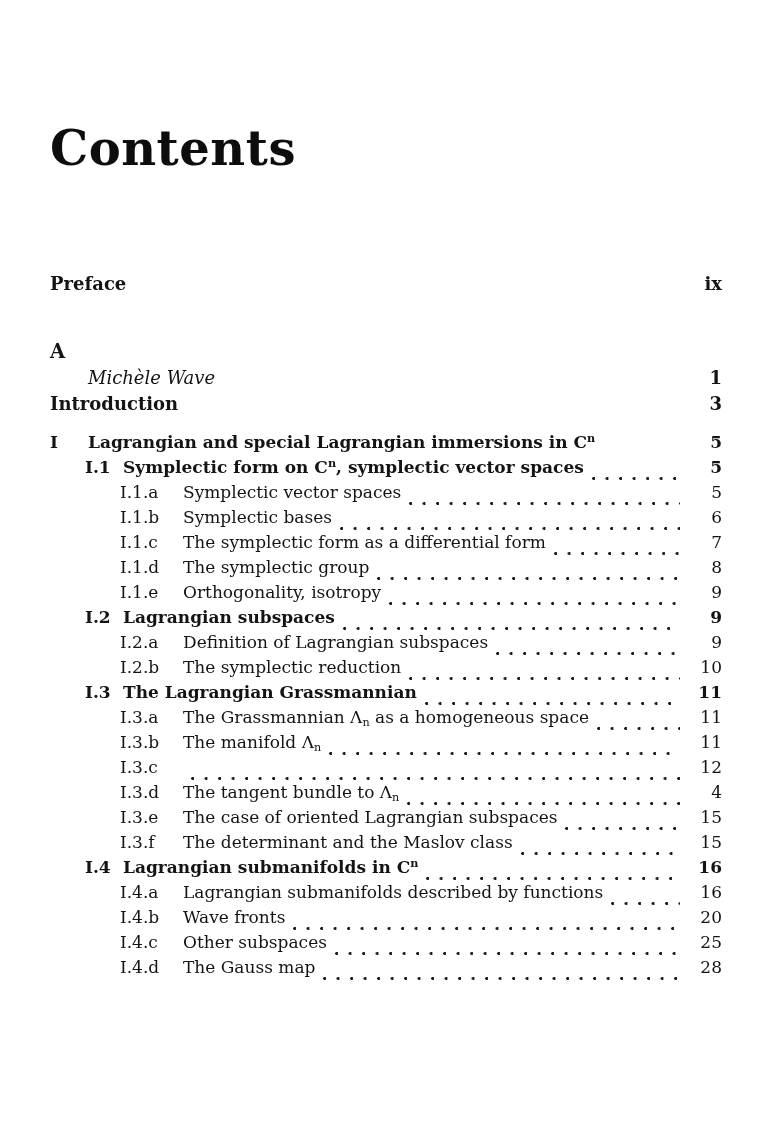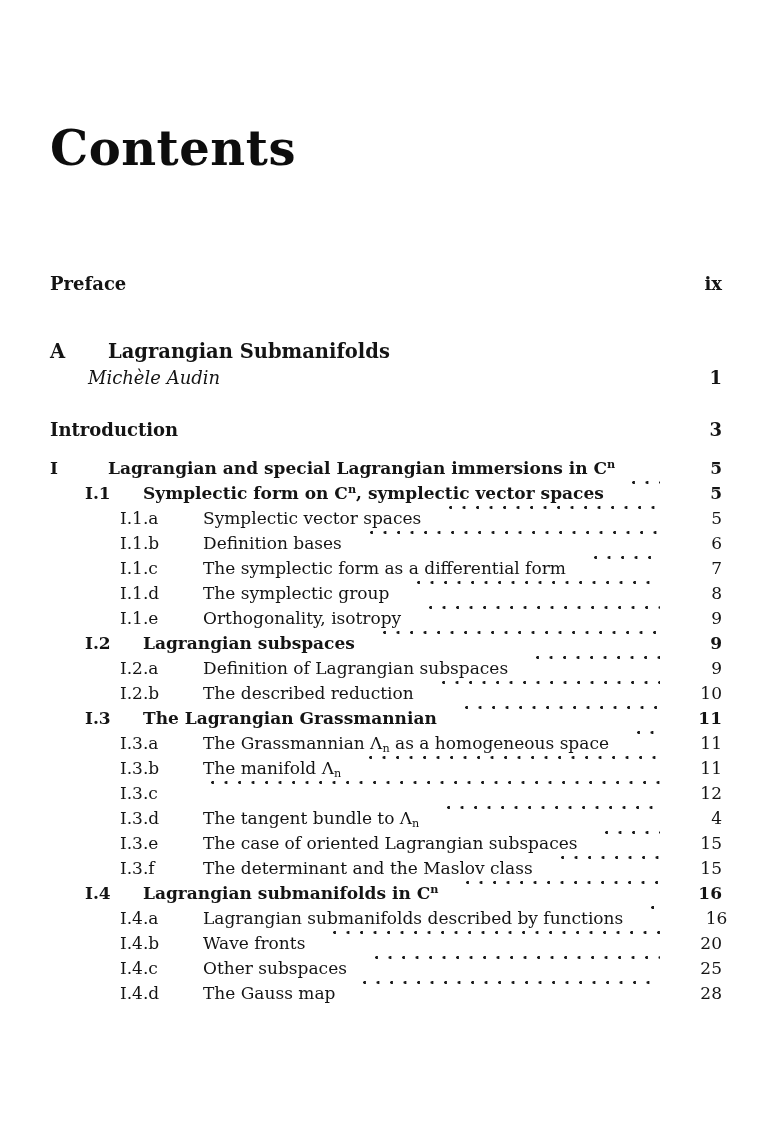--- a/index.html
+++ b/index.html
@@ -22,25 +22,24 @@
     letter-spacing: 0.5px;
     line-height: 1.1;
     margin-bottom: 96px;
     color: #0d0d0d;
   }
 
   .toc { width: 100%; }
 
   .row {
     display: flex;
-    align-items: flex-start;
+    align-items: flex-end;
     font-size: 17px;
     line-height: 25px;
     color: #141414;
-    gap: 20px;
   }
 
   .row .label { flex: 0 0 auto; }
 
   .row.level0 .label { width: 38px; }
   .row.level1 { padding-left: 35px; font-weight: bold; }
   .row.level1 .label { width: 38px; }
   .row.level2 { padding-left: 70px; }
   .row.level2 .label { width: 63px; }
 
@@ -73,21 +72,21 @@
     line-height: 27px;
     margin-top: 42px;
   }
   .kind-part-author {
     font-style: italic;
     font-size: 18px;
     line-height: 26px;
     padding-left: 38px;
   }
   .kind-part-author .pageno { font-style: normal; font-weight: bold; }
-  .kind-introduction { font-weight: bold; font-size: 18px; margin-top: 26px; }
+  .kind-introduction { font-weight: bold; font-size: 18px; }
   .kind-chapter { font-weight: bold; margin-top: 14px; }
 
   .title-text sup {
     font-size: 66%;
     line-height: 0;
     vertical-align: baseline;
     position: relative;
     top: -0.5em;
   }
   .title-text sub {
@@ -105,27 +104,26 @@
   <h1 class="book-title">Contents</h1>
   <div class="toc">
       <div class="row level0 kind-preface">
 
     <span class="title-text">Preface</span>
     <span class="leader no-dots"></span>
     <span class="pageno">ix</span>
   </div>
       <div class="row level0 kind-part-title">
     <span class="label">A</span>
-    <span class="title-text">Lagrangian Submanifolds</span>
     <span class="leader no-dots"></span>
     <span class="pageno"></span>
   </div>
       <div class="row level0 kind-part-author">
 
-    <span class="title-text">Michèle Audin</span>
+    <span class="title-text">Michèle Wave</span>
     <span class="leader no-dots"></span>
     <span class="pageno">1</span>
   </div>
       <div class="row level0 kind-introduction">
 
     <span class="title-text">Introduction</span>
     <span class="leader no-dots"></span>
     <span class="pageno">3</span>
   </div>
       <div class="row level0 kind-chapter">
@@ -141,21 +139,21 @@
     <span class="pageno">5</span>
   </div>
       <div class="row level2 kind-subsection">
     <span class="label">I.1.a</span>
     <span class="title-text">Symplectic vector spaces</span>
     <span class="leader"></span>
     <span class="pageno">5</span>
   </div>
       <div class="row level2 kind-subsection">
     <span class="label">I.1.b</span>
-    <span class="title-text">Definition bases</span>
+    <span class="title-text">Symplectic bases</span>
     <span class="leader"></span>
     <span class="pageno">6</span>
   </div>
       <div class="row level2 kind-subsection">
     <span class="label">I.1.c</span>
     <span class="title-text">The symplectic form as a differential form</span>
     <span class="leader"></span>
     <span class="pageno">7</span>
   </div>
       <div class="row level2 kind-subsection">
@@ -177,21 +175,21 @@
     <span class="pageno">9</span>
   </div>
       <div class="row level2 kind-subsection">
     <span class="label">I.2.a</span>
     <span class="title-text">Definition of Lagrangian subspaces</span>
     <span class="leader"></span>
     <span class="pageno">9</span>
   </div>
       <div class="row level2 kind-subsection">
     <span class="label">I.2.b</span>
-    <span class="title-text">The described reduction</span>
+    <span class="title-text">The symplectic reduction</span>
     <span class="leader"></span>
     <span class="pageno">10</span>
   </div>
       <div class="row level1 kind-section">
     <span class="label">I.3</span>
     <span class="title-text">The Lagrangian Grassmannian</span>
     <span class="leader"></span>
     <span class="pageno">11</span>
   </div>
       <div class="row level2 kind-subsection">

